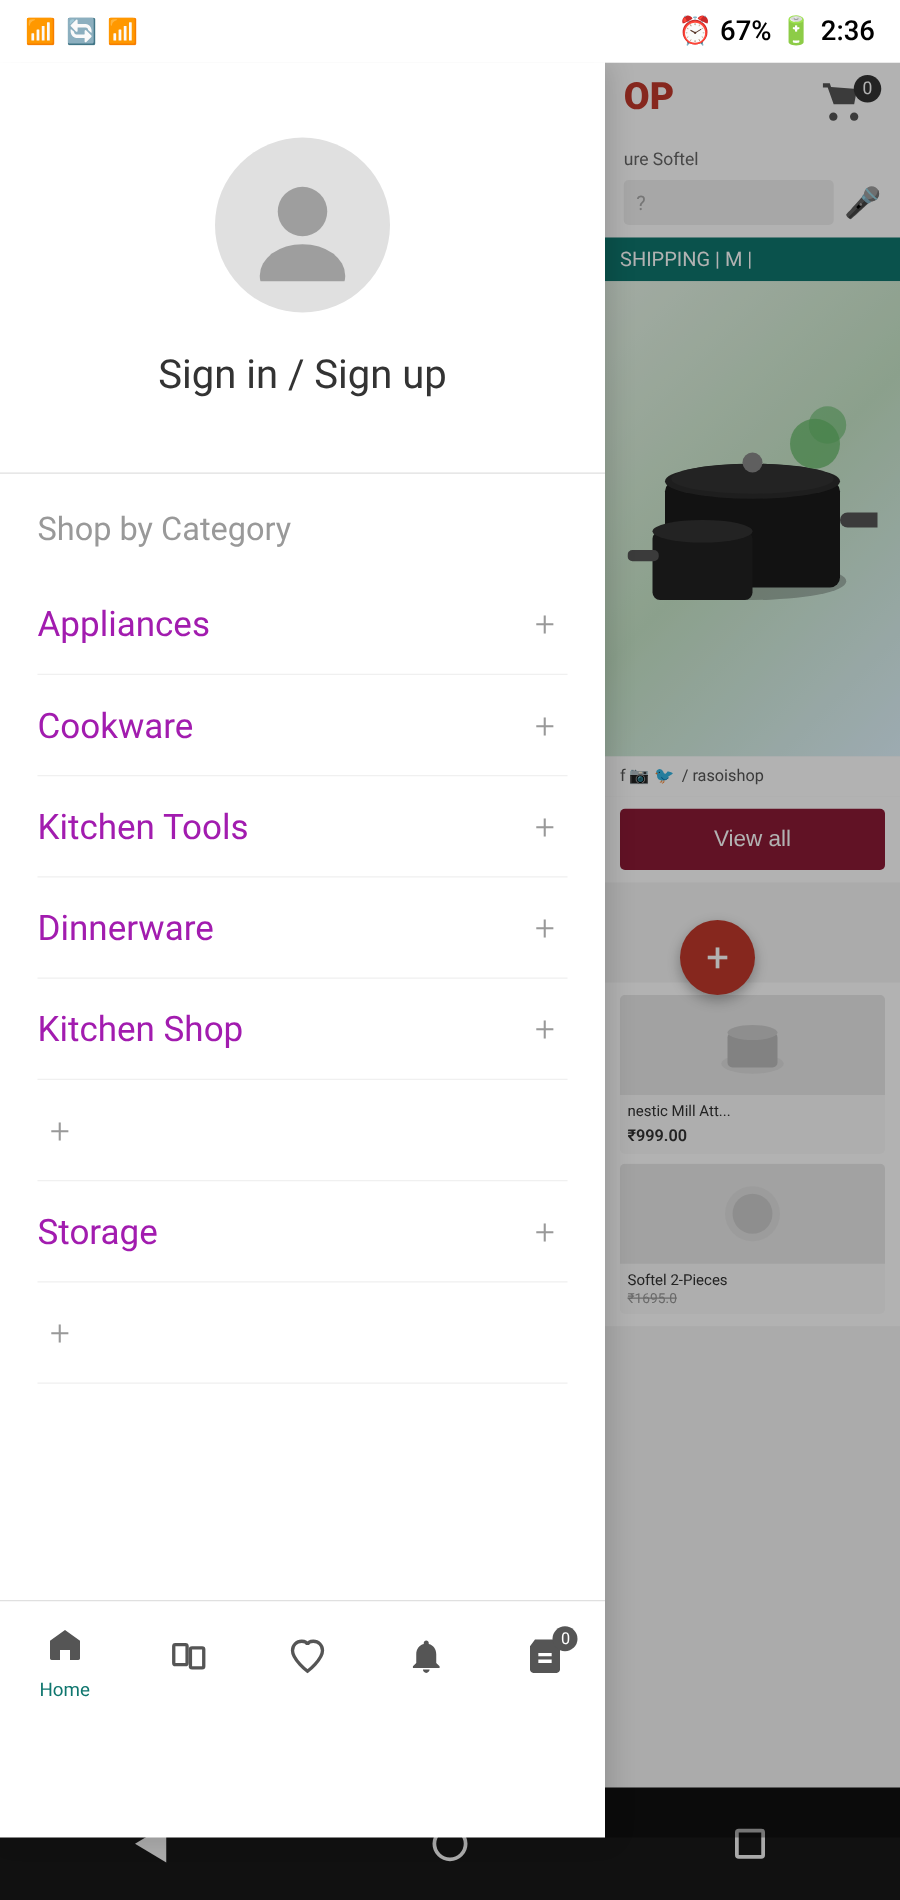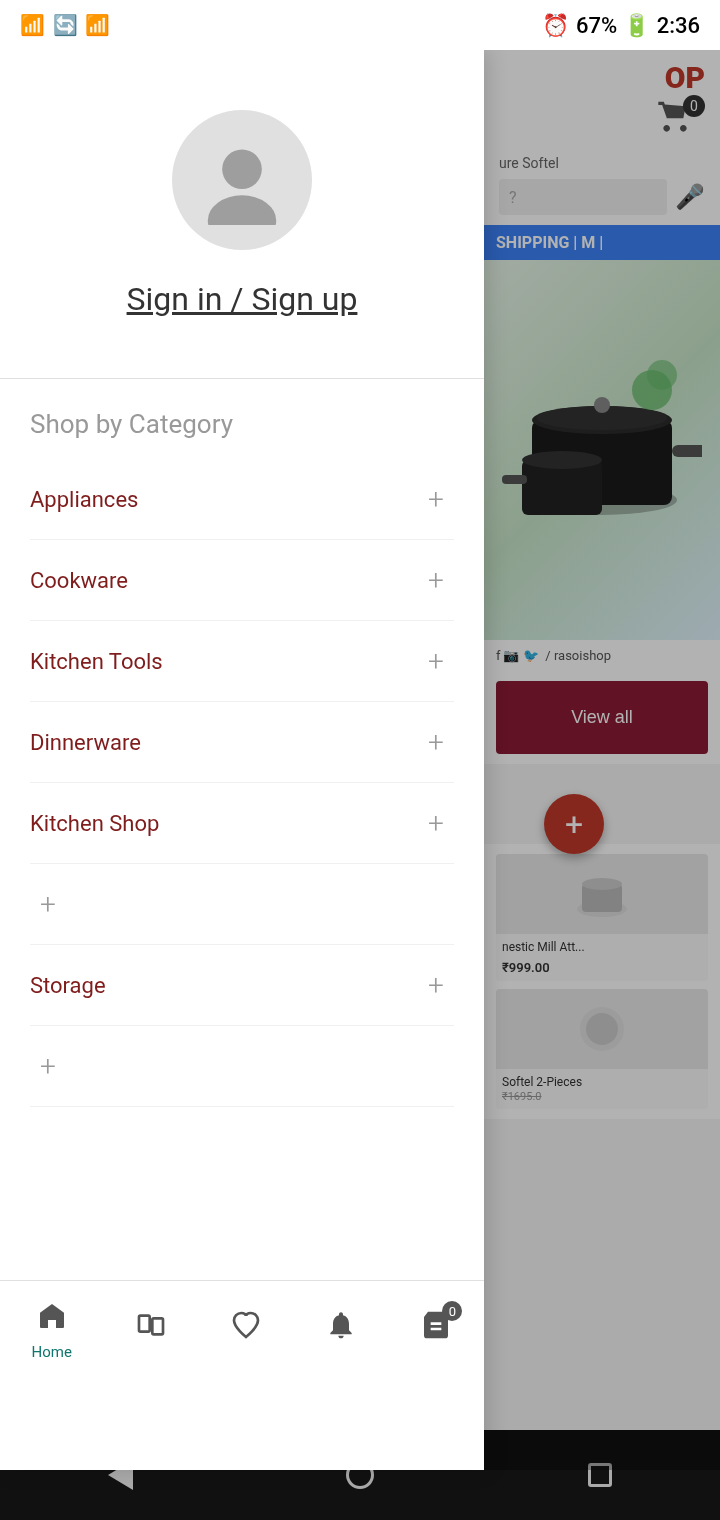--- a/index.html
+++ b/index.html
@@ -92,21 +92,20 @@
     .avatar-icon svg {
       width: 90px;
       height: 90px;
     }
 
     .sign-in-text {
       font-size: 32px;
       font-weight: 400;
       color: #333;
       text-align: right;
-      text-decoration: underline;
     }
 
     
     .divider {
       height: 1px;
       background: #e0e0e0;
       margin: 20px 0;
     }
 
     
@@ -126,22 +125,22 @@
 
     .category-item {
       display: flex;
       justify-content: space-between;
       align-items: center;
       padding: 22px 0;
       border-bottom: 1px solid #f0f0f0;
     }
 
     .category-label {
-      font-size: 22px;
-      color: #7f1d1d;
+      font-size: 28px;
+      color: #a21caf;
       font-weight: 400;
     }
 
     .plus-icon {
       width: 36px;
       height: 36px;
       display: flex;
       align-items: center;
       justify-content: center;
       color: #999;
@@ -162,23 +161,22 @@
 
     
     .app-header {
       background: #fff;
       padding: 10px 15px;
     }
 
     .app-title-row {
       display: flex;
       justify-content: space-between;
-      align-items: flex-end;
+      align-items: flex-start;
       margin-bottom: 10px;
-      flex-direction: column;
     }
 
     .cart-icon-container {
       position: relative;
       width: 50px;
       height: 50px;
     }
 
     .cart-badge {
       position: absolute;
@@ -213,25 +211,25 @@
       background: #f0f0f0;
       border-radius: 4px;
       display: flex;
       align-items: center;
       padding: 0 10px;
       font-size: 16px;
       color: #aaa;
     }
 
     .shipping-banner {
-      background: #3b82f6;
+      background: #0f766e;
       color: #fff;
       font-size: 16px;
       padding: 8px 12px;
-      font-weight: 700;
+      font-weight: 400;
     }
 
     
     .product-banner {
       height: 380px;
       background: linear-gradient(135deg, #e8f5e9 0%, #c8e6c9 50%, #e1f5fe 100%);
       position: relative;
       overflow: hidden;
       display: flex;
       align-items: center;
@@ -252,21 +250,21 @@
     
     .view-all-container {
       padding: 10px 12px;
       background: #fff;
     }
 
     .view-all-btn {
       background: #8B1A35;
       color: #fff;
       border: none;
-      padding: 26px 20px;
+      padding: 14px 20px;
       font-size: 18px;
       border-radius: 4px;
       width: 100%;
       font-weight: 500;
       cursor: pointer;
     }
 
     
     .float-plus {
       position: absolute;

